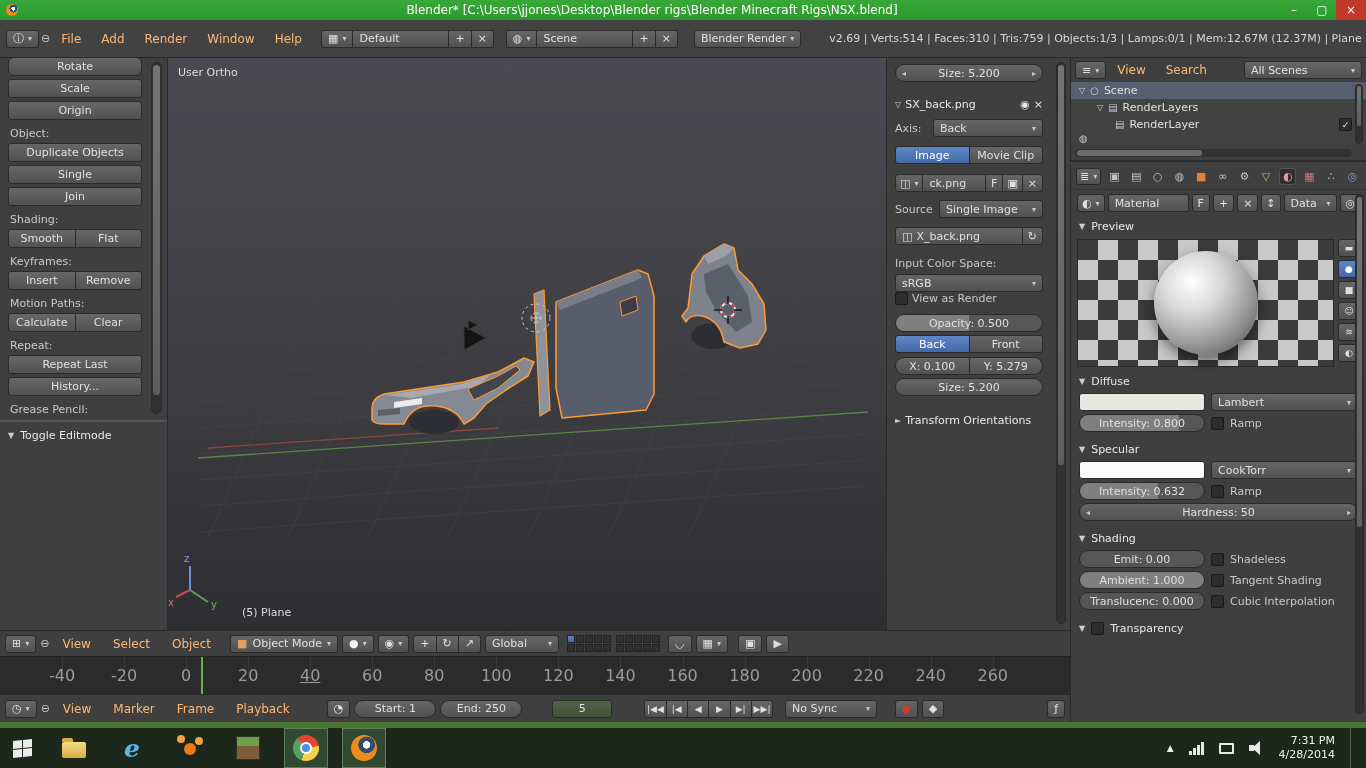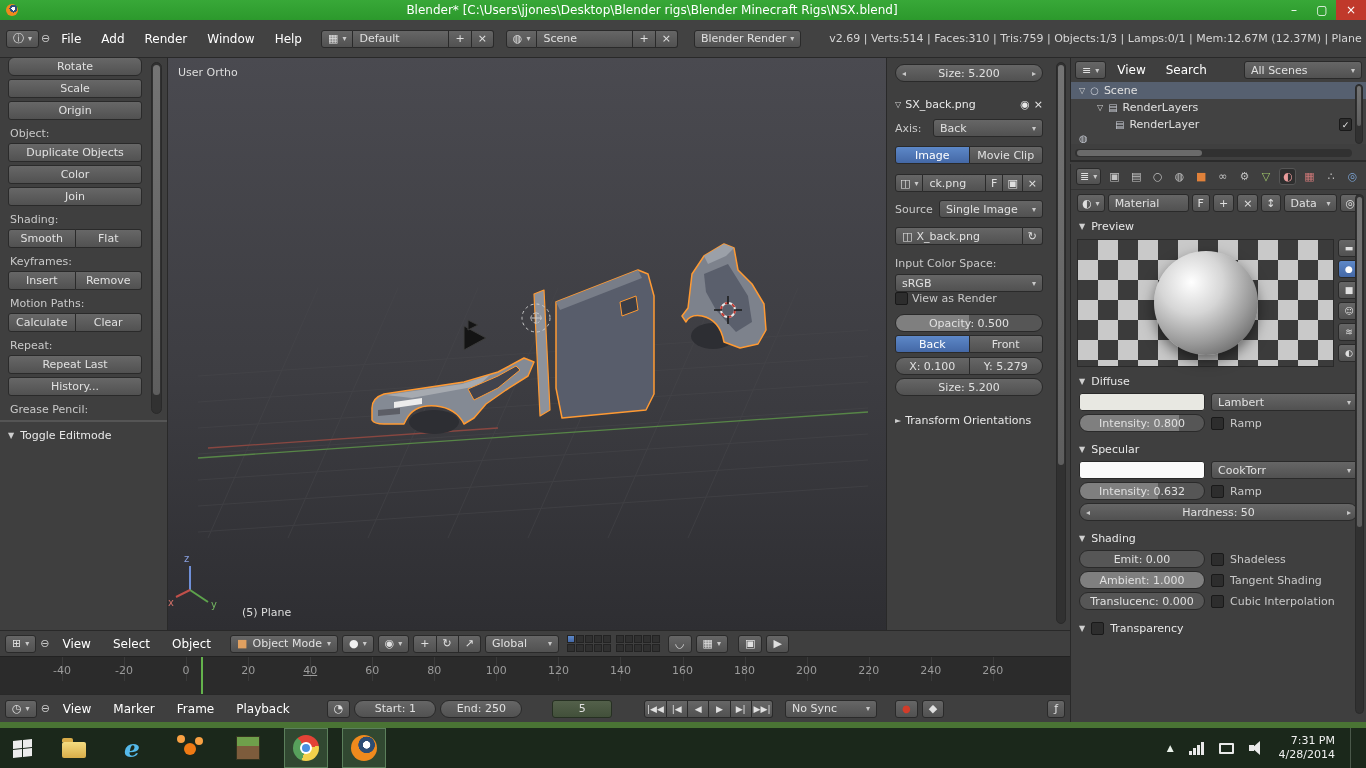--- a/index.html
+++ b/index.html
@@ -16,21 +16,21 @@
   .seg { display:flex; }
   .seg .ctl { flex:1; border-radius:0; border-left-width:0; }
   .seg .ctl:first-child { border-radius:3px 0 0 3px; border-left-width:1px; }
   .seg .ctl:last-child { border-radius:0 3px 3px 0; }
   .seg .pillseg:first-child { border-radius:9px 0 0 9px; }
   .seg .pillseg:last-child { border-radius:0 9px 9px 0; }
   .on { background:linear-gradient(#5d88c8,#4468a6) !important; color:#fff !important; }
   .chk { width:13px; height:13px; min-width:13px; background:#2d2d2d; border:1px solid #191919;
          border-radius:2px; display:inline-flex; align-items:center; justify-content:center;
          color:#ededed; font-size:9px; }
-  .menu { padding:0 9px; color:#ffffff; font-size:12px; cursor:default; }
+  .menu { padding:0 9px; color:#fdba74; font-size:12px; cursor:default; }
   .lbl { color:#c9c9c9; }
   .phead { display:flex; align-items:center; gap:6px; color:#e8e8e8; }
   .tri { font-size:8px; color:#cfcfcf; }
   .grow { flex:1; }
   .vscroll { position:absolute; background:#313131; border:1px solid #2a2a2a; border-radius:6px; }
   .vscroll .thumb { position:absolute; left:1px; right:1px; background:linear-gradient(#747474,#5e5e5e); border-radius:5px; }
   .hscroll { position:absolute; background:#313131; border-radius:4px; }
   .hscroll .thumb { position:absolute; top:1px; bottom:1px; background:#6a6a6a; border-radius:4px; }
 
   
@@ -106,21 +106,21 @@
   .v3dheader { position:absolute; left:0; top:630px; width:1070px; height:26px; background:#3f3f3f;
                border-top:1px solid #292929; display:flex; align-items:center; gap:4px; padding:0 5px; }
   .layers { display:flex; gap:5px; margin:0 4px; }
   .lgrp { display:grid; grid-template-columns:repeat(5,8px); grid-template-rows:repeat(2,8px); gap:1px; }
   .lgrp span { background:#303030; border:1px solid #232323; }
   .lgrp span.on { background:#9a9a9a; }
 
   .ruler { position:absolute; left:0; top:656px; width:1070px; height:38px; background:#2b2b2b;
            border-top:1px solid #222; overflow:hidden; }
   .tick-line { position:absolute; top:0; bottom:13px; width:1px; background:#3a3a3a; }
-  .tick-label { position:absolute; bottom:17px; transform:translateX(-50%); font-size:11px; color:#9b9b9b; }
+  .tick-label { position:absolute; bottom:9px; transform:translateX(-50%); font-size:16px; color:#9b9b9b; }
   .playhead { position:absolute; top:0; bottom:0; width:2px; background:#64b24c; }
 
   .theader { position:absolute; left:0; top:694px; width:1070px; height:28px; background:#3f3f3f;
              border-top:1px solid #292929; display:flex; align-items:center; gap:4px; padding:0 5px; }
   .pbtn { min-width:19px; padding:0 4px; font-size:9px; }
   .curframe { background:linear-gradient(#53604a,#42503a); border:1px solid #263022; width:60px; }
   .recdot { color:#d23c2a; font-size:10px; }
 
   
   .desktop-strip { position:absolute; left:0; top:722px; width:1366px; height:6px; background:#4a7434; }
@@ -214,21 +214,21 @@
     <div class="stats">v2.69 | Verts:514 | Faces:310 | Tris:759 | Objects:1/3 | Lamps:0/1 | Mem:12.67M (12.37M) | Plane</div>
   </div>
 
   <div class="toolshelf">
     <div class="ts-in">
       <div class="tsbtn" style="margin-top:-3px;border-radius:6px;">Rotate</div>
       <div class="tsbtn">Scale</div>
       <div class="tsbtn">Origin</div>
       <div class="tslabel">Object:</div>
       <div class="tsbtn">Duplicate Objects</div>
-      <div class="tsbtn">Color</div>
+      <div class="tsbtn">Single</div>
       <div class="tsbtn">Join</div>
       <div class="tslabel">Shading:</div>
       <div class="tsrow">
         <div class="tsbtn">Smooth</div>
         <div class="tsbtn">Flat</div>
       </div>
       <div class="tslabel">Keyframes:</div>
       <div class="tsrow">
         <div class="tsbtn">Insert</div>
         <div class="tsbtn">Remove</div>

